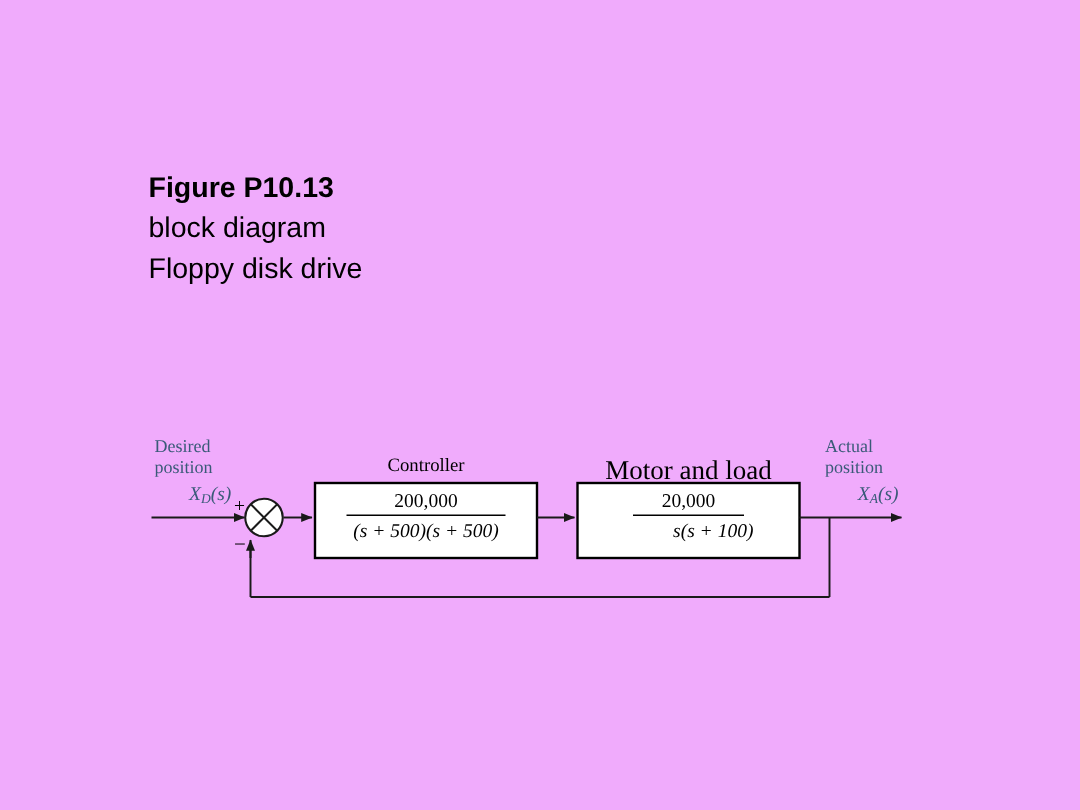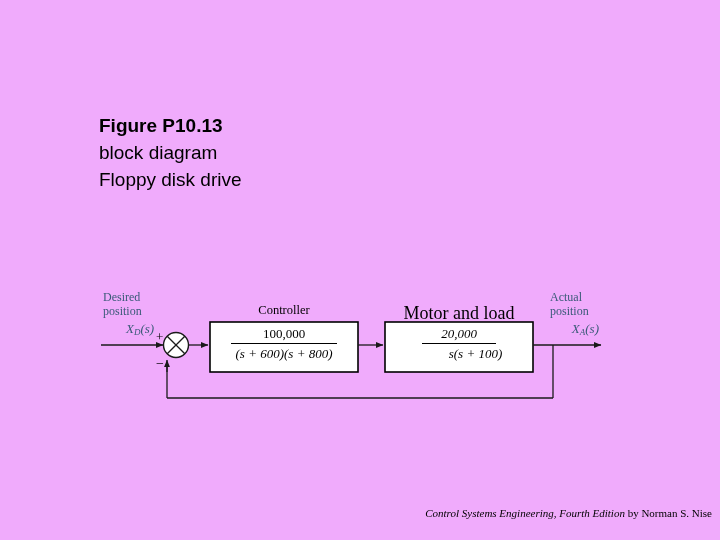--- a/index.html
+++ b/index.html
@@ -134,47 +134,44 @@
                 font-size:13px;color:#000000;">+</div>
 
     <div style="position:absolute;left:156px;top:356px;font-family:'Liberation Serif',serif;
                 font-size:14px;color:#000000;">−</div>
 
     <div style="position:absolute;left:210px;top:303px;width:148px;text-align:center;
                 font-family:'Liberation Serif',serif;font-size:12.5px;color:#000000;">Controller</div>
 
     <div style="position:absolute;left:210px;top:326px;width:148px;text-align:center;
                 font-family:'Liberation Serif',serif;color:#000000;">
-      <div style="font-size:13px;line-height:16px;">100,000</div>
+      <div style="font-size:13px;line-height:16px;">200,000</div>
       <div style="height:1px;background:#000;width:106px;margin:1px auto 2px auto;"></div>
-      <div style="font-size:13px;line-height:16px;font-style:italic;">(s + 600)(s + 800)</div>
+      <div style="font-size:13px;line-height:16px;font-style:italic;">(s + 500)(s + 500)</div>
     </div>
 
     <div style="position:absolute;left:385px;top:303px;width:148px;text-align:center;
                 font-family:'Liberation Serif',serif;font-size:18px;color:#000000;">Motor and load</div>
 
     <div style="position:absolute;left:385px;top:326px;width:148px;text-align:center;
                 font-family:'Liberation Serif',serif;color:#000000;">
-      <div style="font-size:13px;line-height:16px;font-style:italic;">20,000</div>
+      <div style="font-size:13px;line-height:16px;">20,000</div>
       <div style="height:1px;background:#000;width:74px;margin:1px auto 2px auto;"></div>
       <div style="font-size:13px;line-height:16px;font-style:italic;margin-left:33px;">s(s + 100)</div>
     </div>
 
     <div style="position:absolute;left:550px;top:290px;width:66px;
                 font-family:'Liberation Serif',serif;font-size:12px;line-height:14px;color:#3a5a78;">
       <div>Actual</div>
       <div>position</div>
     </div>
 
     <div style="position:absolute;left:533px;top:321px;width:66px;text-align:right;
                 font-family:'Liberation Serif',serif;font-size:13px;color:#3a5a78;
                 font-style:italic;white-space:nowrap;">
       <span>X</span><span style="font-size:9px;vertical-align:-2px;">A</span><span>(s)</span>
     </div>
   </div>
 
   <div id="footer">
-    <div>
-      <span class="ital">Control Systems Engineering, Fourth Edition</span><span> by Norman S. Nise</span>
-    </div>
   </div>
 
 </div>
 
 </body></html>

